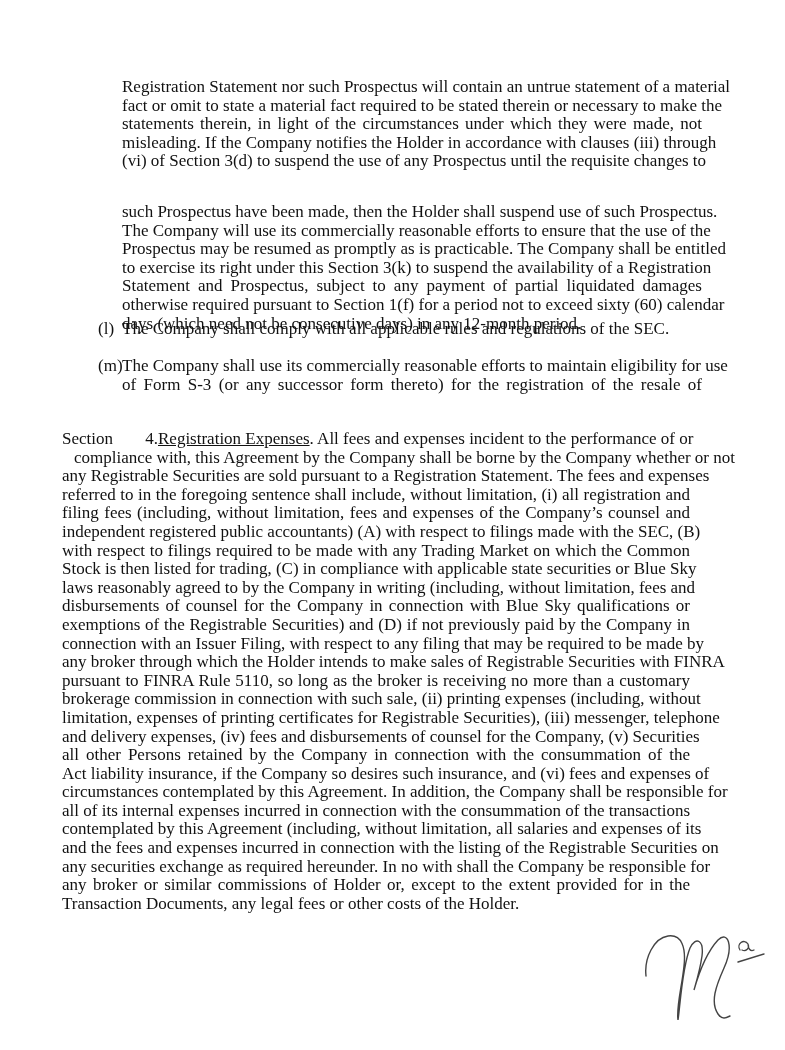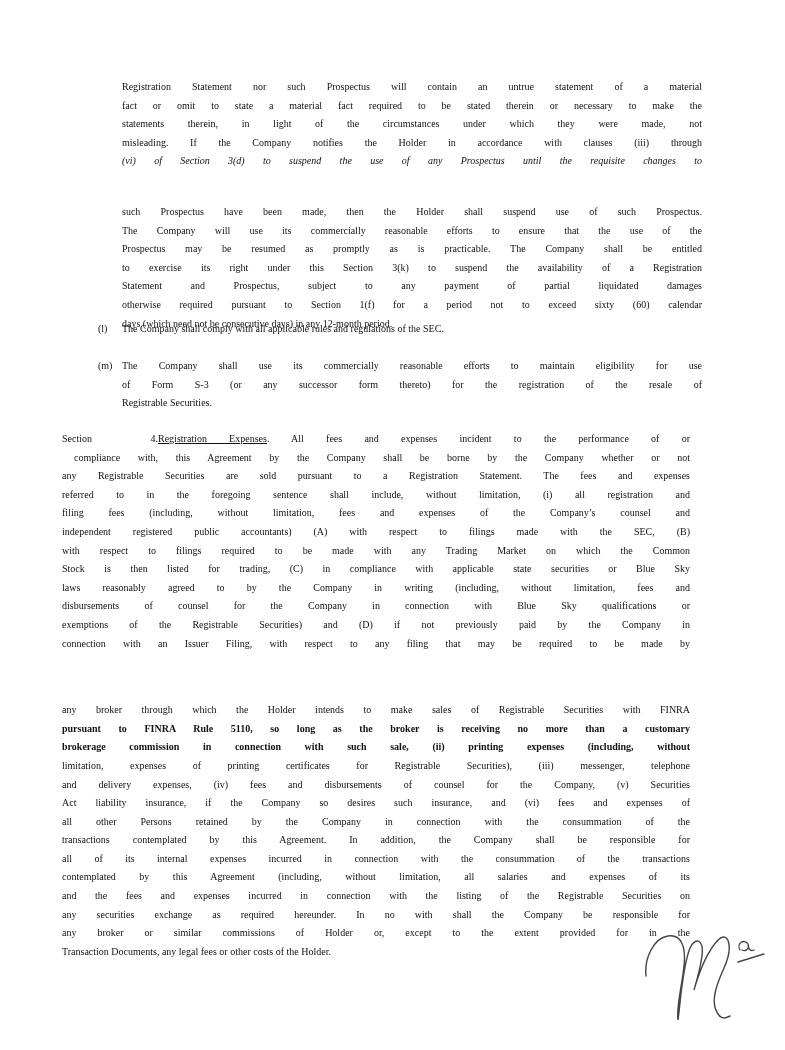--- a/index.html
+++ b/index.html
@@ -17,21 +17,21 @@
     }
     .page {
       position: absolute;
       left: 0; top: 0;
       width: 785px;
       height: 1050px;
       background: #ffffff;
     }
     .block {
       position: absolute;
-      font-size: 10px;
+      font-size: 17px;
       line-height: 18.6px;
     }
     .line {
       display: block;
       text-align: justify;
       text-align-last: justify;
       white-space: nowrap;
       height: 18.6px;
     }
     .line.last {
@@ -86,21 +86,21 @@
 </head>
 <body>
 
 <div class="page">
 
   <div class="block cont" id="cont">
       <span class="line" style="word-spacing: 0px;">Registration Statement nor such Prospectus will contain an untrue statement of a material</span>
       <span class="line" style="word-spacing: 0px;">fact or omit to state a material fact required to be stated therein or necessary to make the</span>
       <span class="line" style="word-spacing: 0px;">statements therein, in light of the circumstances under which they were made, not</span>
       <span class="line" style="word-spacing: 0px;">misleading. If the Company notifies the Holder in accordance with clauses (iii) through</span>
-      <span class="line" style="word-spacing: 0px; font-style: italic;">(vi) of Section 3(d) to suspend the use of any Prospectus until the requisite changes to</span>
+      <span class="line" style="word-spacing: 0px;">(vi) of Section 3(d) to suspend the use of any Prospectus until the requisite changes to</span>
       <span class="line" style="word-spacing: 0px; margin-top: 32px;">such Prospectus have been made, then the Holder shall suspend use of such Prospectus.</span>
       <span class="line" style="word-spacing: 0px;">The Company will use its commercially reasonable efforts to ensure that the use of the</span>
       <span class="line" style="word-spacing: 0px;">Prospectus may be resumed as promptly as is practicable. The Company shall be entitled</span>
       <span class="line" style="word-spacing: 0px;">to exercise its right under this Section 3(k) to suspend the availability of a Registration</span>
       <span class="line" style="word-spacing: 0px;">Statement and Prospectus, subject to any payment of partial liquidated damages</span>
       <span class="line" style="word-spacing: 0px;">otherwise required pursuant to Section 1(f) for a period not to exceed sixty (60) calendar</span>
       <span class="line last">days (which need not be consecutive days) in any 12-month period.</span>
     </div>
 
   <div class="block item-l">
@@ -108,46 +108,45 @@
     <div class="item-body" id="item-l-body">
         <span class="line last">The Company shall comply with all applicable rules and regulations of the SEC.</span>
       </div>
   </div>
 
   <div class="block item-m">
     <span class="marker">(m)</span>
     <div class="item-body" id="item-m-body">
         <span class="line" style="word-spacing: 0px;">The Company shall use its commercially reasonable efforts to maintain eligibility for use</span>
         <span class="line" style="word-spacing: 0px;">of Form S-3 (or any successor form thereto) for the registration of the resale of</span>
-        <span class="line last">Registrable Securities.</span>
       </div>
   </div>
 
   <div class="block sec4">
     <span class="line" style="word-spacing: 0px;"><span class="sec-num">Section 4.</span><span class="sec-title">Registration Expenses</span><span>. All fees and expenses incident to the performance of or</span></span>
     <div id="sec4-body">
         <span class="line" style="word-spacing: 0px; margin-left: 12px;">compliance with, this Agreement by the Company shall be borne by the Company whether or not</span>
         <span class="line" style="word-spacing: 0px;">any Registrable Securities are sold pursuant to a Registration Statement. The fees and expenses</span>
         <span class="line" style="word-spacing: 0px;">referred to in the foregoing sentence shall include, without limitation, (i) all registration and</span>
         <span class="line" style="word-spacing: 0px;">filing fees (including, without limitation, fees and expenses of the Company’s counsel and</span>
         <span class="line" style="word-spacing: 0px;">independent registered public accountants) (A) with respect to filings made with the SEC, (B)</span>
         <span class="line" style="word-spacing: 0px;">with respect to filings required to be made with any Trading Market on which the Common</span>
         <span class="line" style="word-spacing: 0px;">Stock is then listed for trading, (C) in compliance with applicable state securities or Blue Sky</span>
         <span class="line" style="word-spacing: 0px;">laws reasonably agreed to by the Company in writing (including, without limitation, fees and</span>
         <span class="line" style="word-spacing: 0px;">disbursements of counsel for the Company in connection with Blue Sky qualifications or</span>
         <span class="line" style="word-spacing: 0px;">exemptions of the Registrable Securities) and (D) if not previously paid by the Company in</span>
         <span class="line" style="word-spacing: 0px;">connection with an Issuer Filing, with respect to any filing that may be required to be made by</span>
-        <span class="line" style="word-spacing: 0px; margin-top: 48px;">any broker through which the Holder intends to make sales of Registrable Securities with FINRA</span>
-        <span class="line" style="word-spacing: 0px; font-weight: bold;">pursuant to FINRA Rule 5110, so long as the broker is receiving no more than a customary</span>
-        <span class="line" style="word-spacing: 0px; font-weight: bold;">brokerage commission in connection with such sale, (ii) printing expenses (including, without</span>
+        <span class="line" style="word-spacing: 0px;">any broker through which the Holder intends to make sales of Registrable Securities with FINRA</span>
+        <span class="line" style="word-spacing: 0px;">pursuant to FINRA Rule 5110, so long as the broker is receiving no more than a customary</span>
+        <span class="line" style="word-spacing: 0px;">brokerage commission in connection with such sale, (ii) printing expenses (including, without</span>
         <span class="line" style="word-spacing: 0px;">limitation, expenses of printing certificates for Registrable Securities), (iii) messenger, telephone</span>
         <span class="line" style="word-spacing: 0px;">and delivery expenses, (iv) fees and disbursements of counsel for the Company, (v) Securities</span>
+        <span class="line" style="word-spacing: 0px;">all other Persons retained by the Company in connection with the consummation of the</span>
         <span class="line" style="word-spacing: 0px;">Act liability insurance, if the Company so desires such insurance, and (vi) fees and expenses of</span>
-        <span class="line" style="word-spacing: 0px;">all other Persons retained by the Company in connection with the consummation of the</span>
-        <span class="line" style="word-spacing: 0px;">transactions contemplated by this Agreement. In addition, the Company shall be responsible for</span>
+        <span class="line" style="word-spacing: 0px;">circumstances contemplated by this Agreement. In addition, the Company shall be responsible for</span>
         <span class="line" style="word-spacing: 0px;">all of its internal expenses incurred in connection with the consummation of the transactions</span>
         <span class="line" style="word-spacing: 0px;">contemplated by this Agreement (including, without limitation, all salaries and expenses of its</span>
         <span class="line" style="word-spacing: 0px;">and the fees and expenses incurred in connection with the listing of the Registrable Securities on</span>
         <span class="line" style="word-spacing: 0px;">any securities exchange as required hereunder. In no with shall the Company be responsible for</span>
         <span class="line" style="word-spacing: 0px;">any broker or similar commissions of Holder or, except to the extent provided for in the</span>
         <span class="line last">Transaction Documents, any legal fees or other costs of the Holder.</span>
       </div>
   </div>
 
   <div class="signature">

